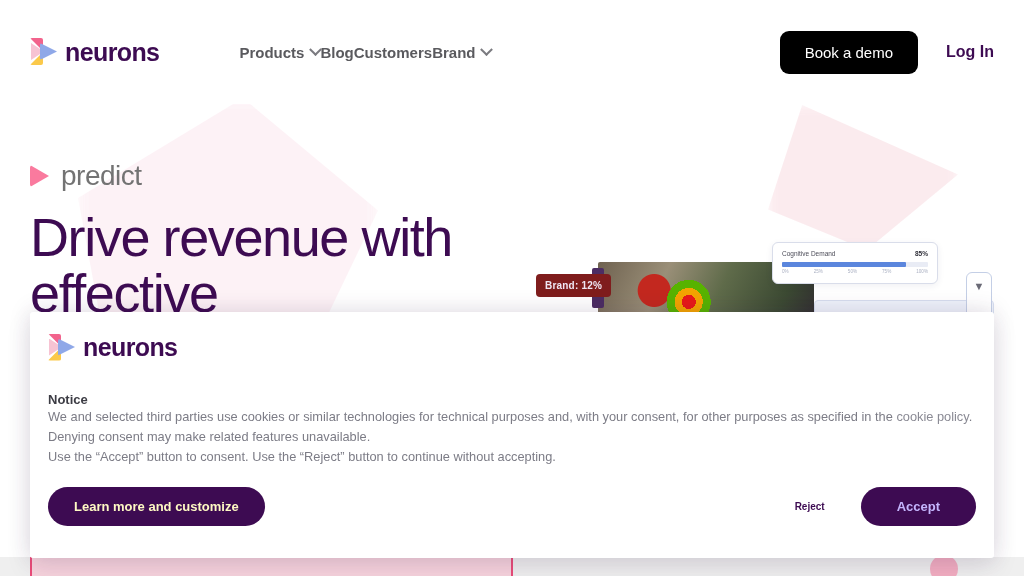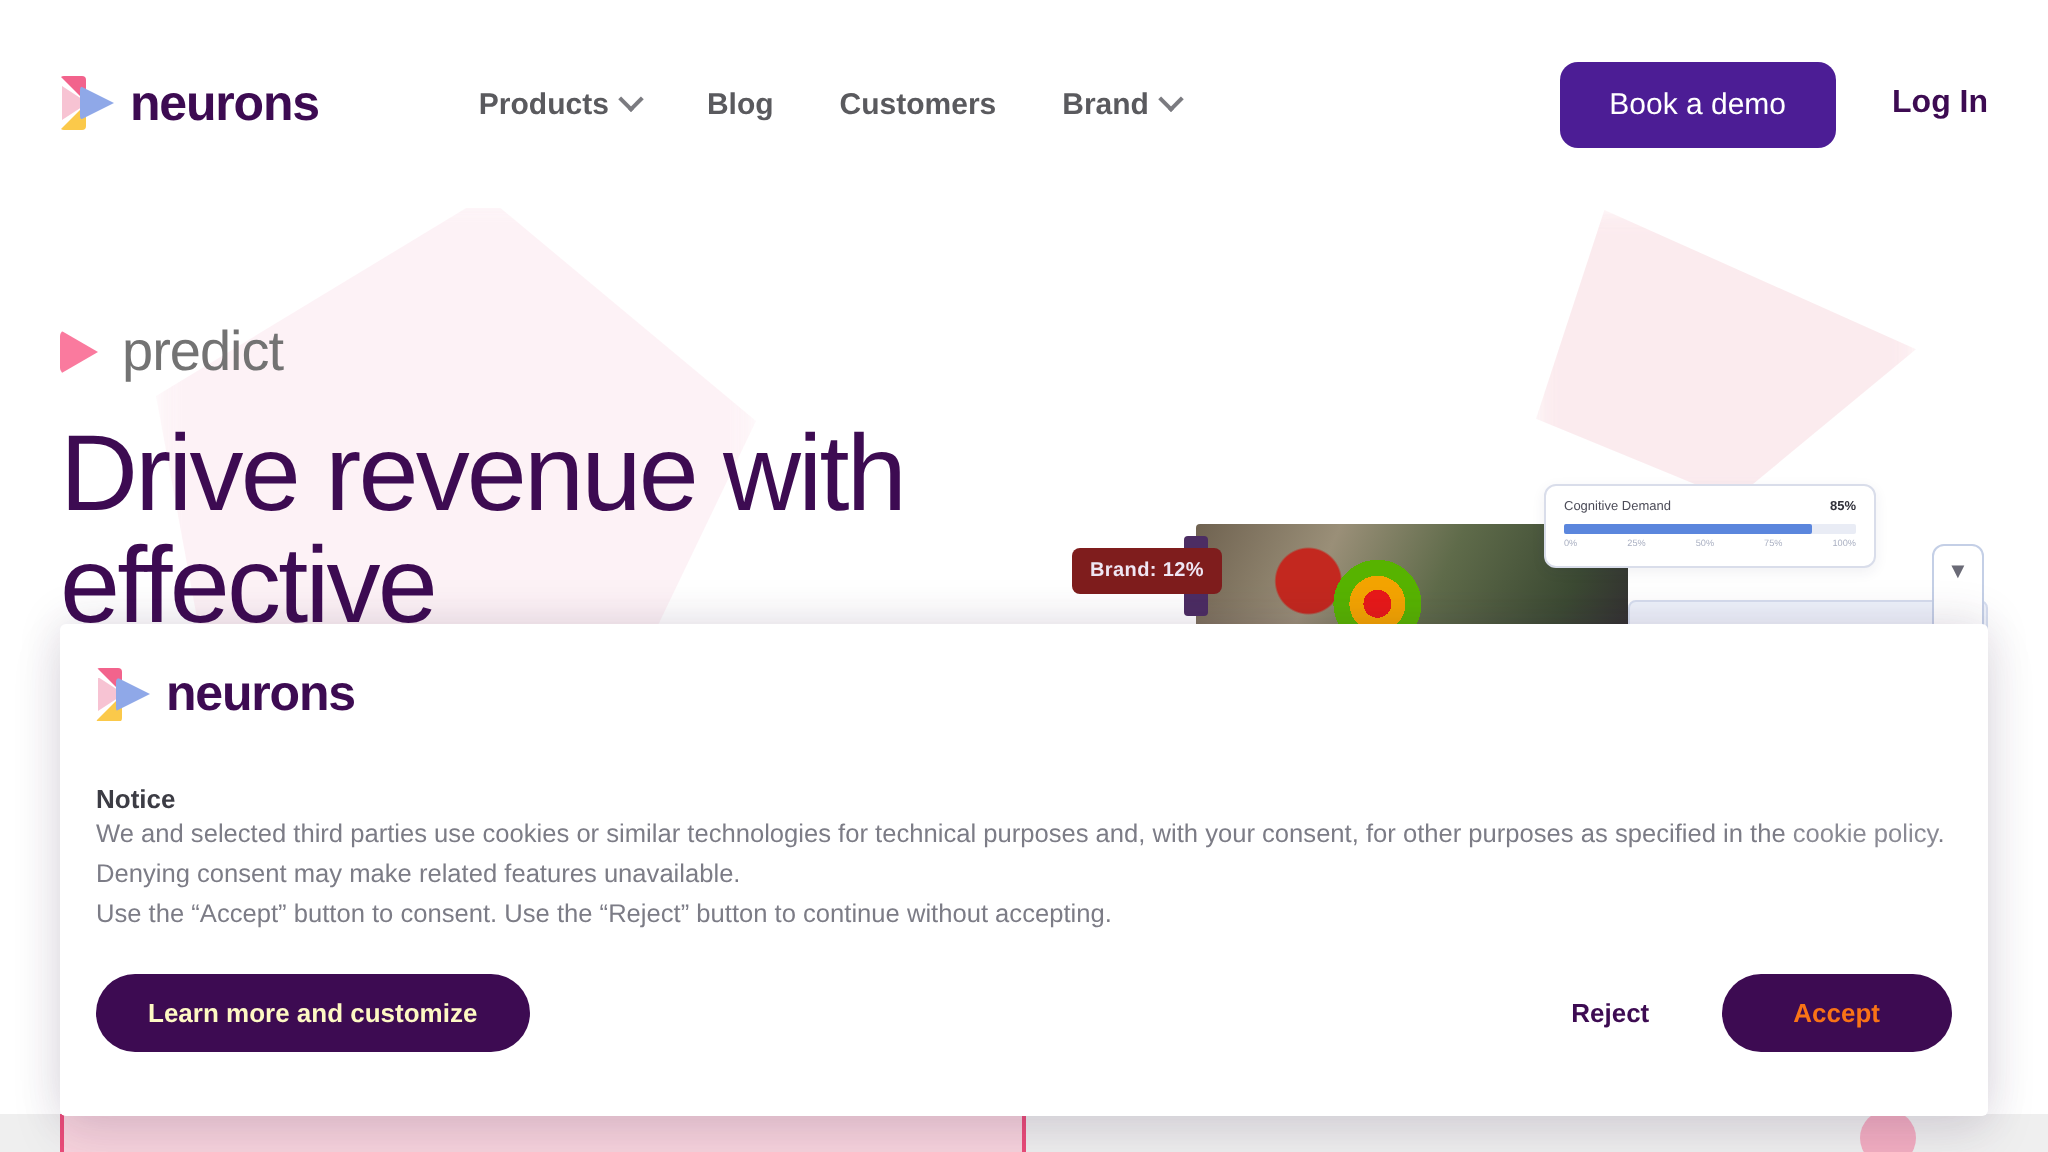--- a/index.html
+++ b/index.html
@@ -45,30 +45,30 @@
   
   .header {
     position:absolute; left:0; top:0; width:1024px; height:104px;
     background:#fff; display:flex; align-items:center; z-index:30;
   }
   .logo { display:flex; align-items:center; gap:9px; margin-left:30px; }
   .logo-mark { width:26px; height:28px; position:relative; }
   .logo-word {
     font-size:25px; font-weight:600; color:#3d0b52; letter-spacing:-0.6px;
   }
-  .nav { display:flex; align-items:center; gap:33px; margin-left:80px; }
+  .nav { display:flex; align-items:center; margin-left:80px; }
   .nav-item {
     display:flex; align-items:center; gap:7px;
     font-size:15px; font-weight:700; color:#5a5a5e; cursor:pointer;
   }
   .chev { width:9px; height:9px; border-right:2px solid #7b7b80; border-bottom:2px solid #7b7b80;
           transform:rotate(45deg) translate(-2px,-2px); }
   .header-right { margin-left:auto; display:flex; align-items:center; gap:28px; margin-right:30px; }
   .btn-demo {
-    background:#4c1d95; color:#fff; font-size:15px; font-weight:400;
+    background:#000000; color:#fff; font-size:15px; font-weight:400;
     padding:13px 25px; border-radius:9px; border:none; cursor:pointer;
     font-family:inherit;
   }
   .login { font-size:16px; font-weight:700; color:#3d0b52; cursor:pointer; }
 
   
   .hero { position:absolute; left:30px; top:160px; z-index:5; }
   .eyebrow { display:flex; align-items:center; gap:12px; margin-bottom:18px; }
   .eyebrow-tri {
     width:0; height:0; border-left:19px solid #fa7a9e;
@@ -139,25 +139,25 @@
     position:absolute; left:18px; right:18px; bottom:32px;
     display:flex; align-items:center;
   }
   .btn-learn {
     background:#3d0b52; color:#fef9c3; font-size:13px; font-weight:700;
     padding:12px 26px; border-radius:22px; border:none; cursor:pointer;
     font-family:inherit;
   }
   .right-actions { margin-left:auto; display:flex; align-items:center; gap:36px; }
   .btn-reject {
-    background:none; border:none; font-size:13px; font-weight:700;
+    background:none; border:none; font-size:10px; font-weight:700;
     color:#3d0b52; cursor:pointer; font-family:inherit;
   }
   .btn-accept {
-    background:#3d0b52; color:#f97316; font-size:13px; font-weight:700;
+    background:#3d0b52; color:#c4b5fd; font-size:13px; font-weight:700;
     padding:12px 36px; border-radius:22px; border:none; cursor:pointer;
     font-family:inherit;
     text-align:center;
   }
 
   
   .lm-a,.lm-b,.lm-c,.lm-d { position:absolute; }
   .lm-a { left:0; top:0; width:13px; height:13px; background:#f2638c;
           clip-path: polygon(0 0, 100% 0, 100% 100%); border-radius:2px; }
   .lm-b { left:0; top:14px; width:13px; height:13px; background:#fbc94a;

